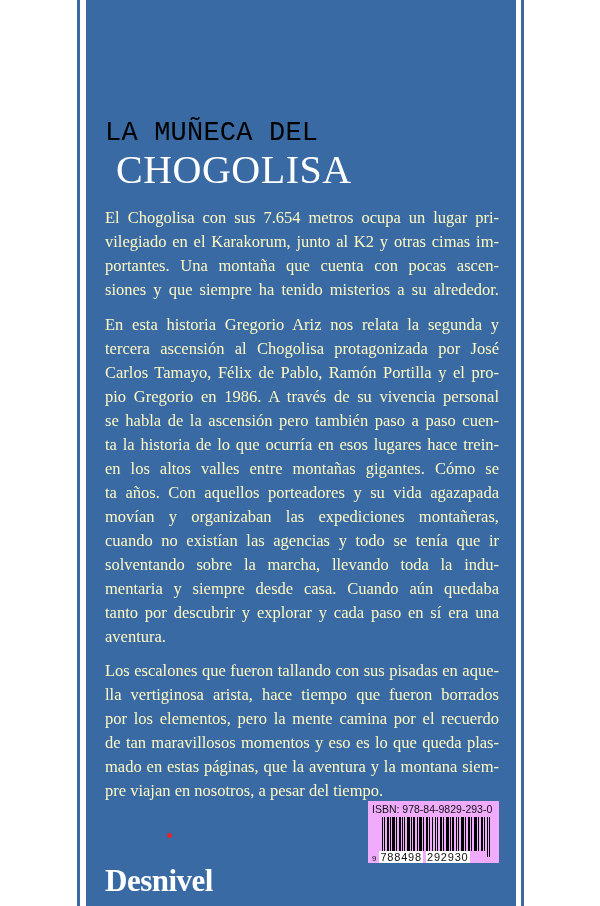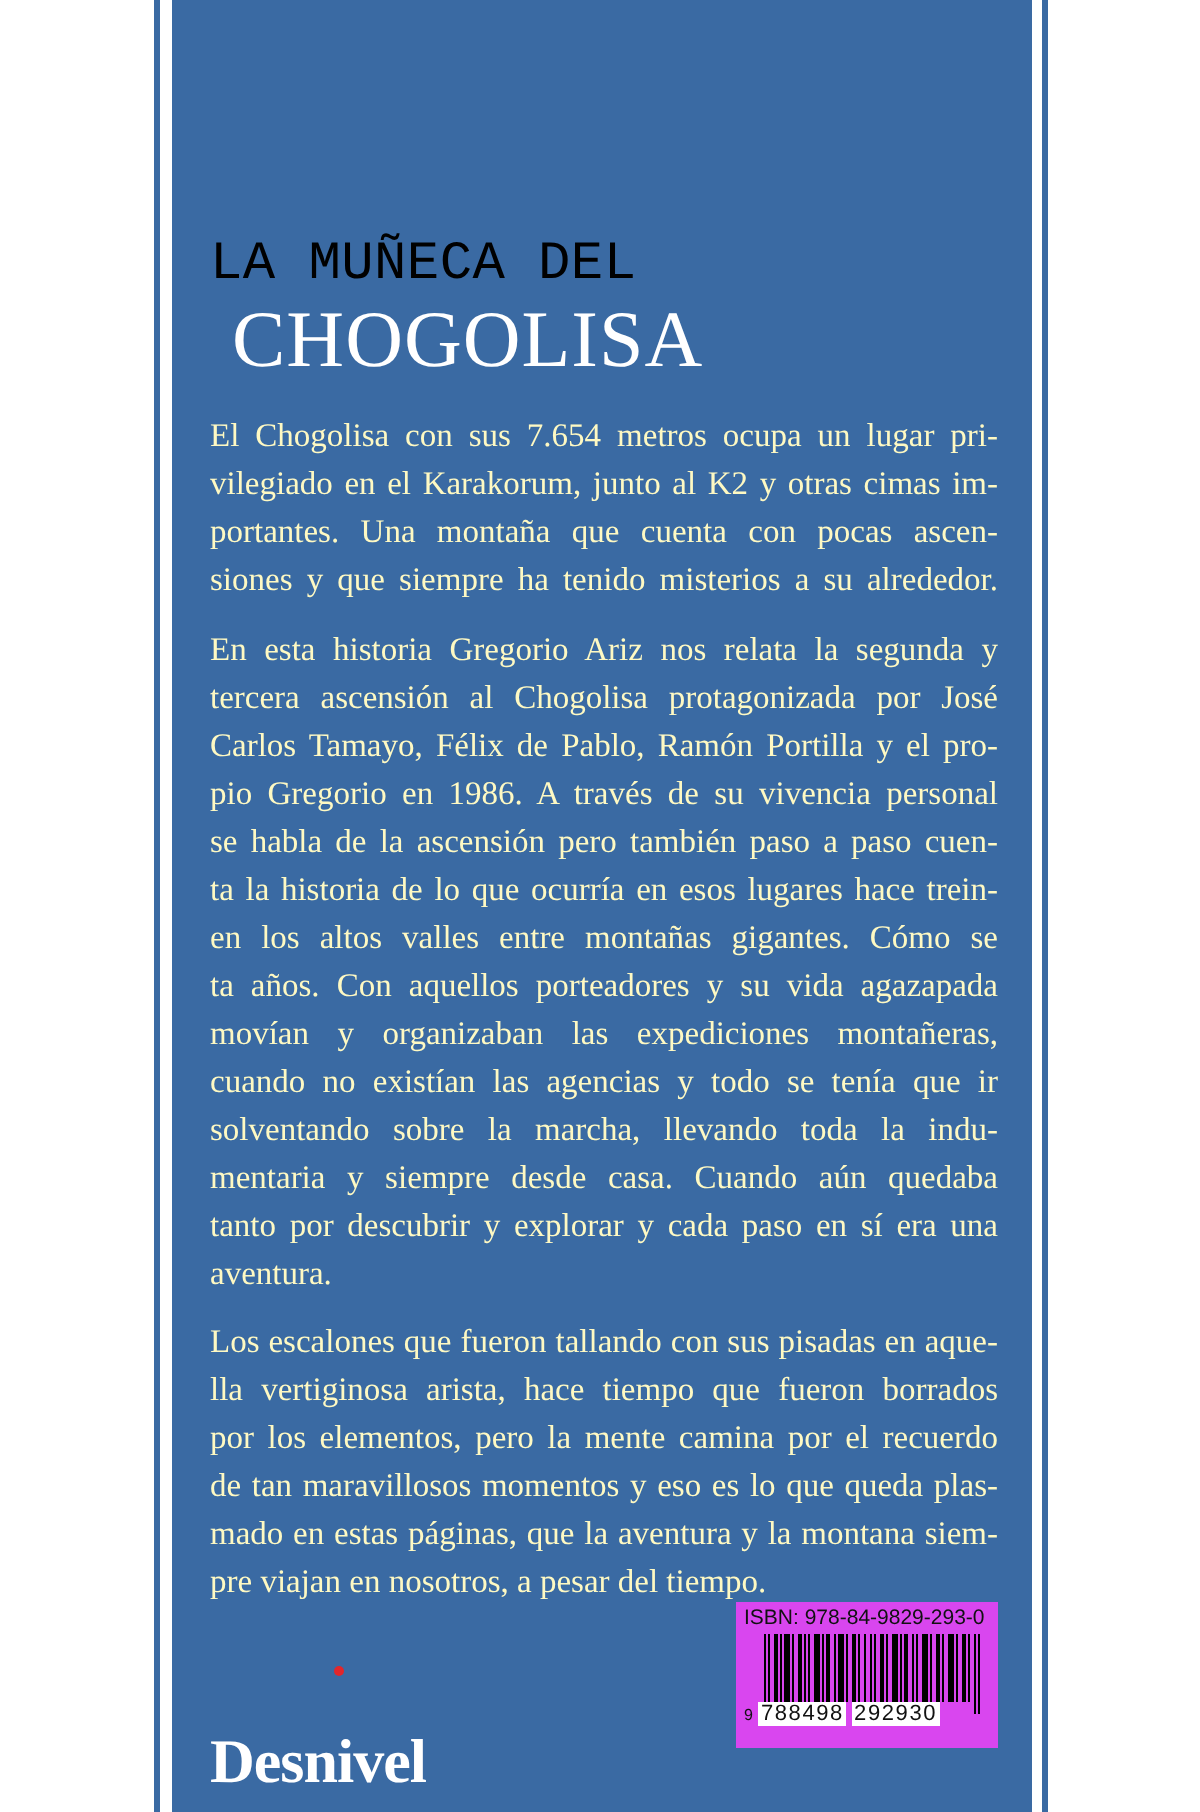--- a/index.html
+++ b/index.html
@@ -34,21 +34,21 @@
   .line.last { text-align-last: left; }
   .logo {
     position: absolute; left: 19px; top: 823px; color: #ffffff;
     font-family: "Liberation Serif", "DejaVu Serif", serif; font-size: 31px; font-weight: bold;
     letter-spacing: -0.5px; line-height: 36px; margin-top: 40px;
   }
   .logo-dot {
     position: absolute; left: 81px; top: 833px; width: 5px; height: 5px; border-radius: 50%; background: #e2262b;
   }
   .barcode-box {
-    position: absolute; left: 282px; top: 801px; width: 131px; height: 73px; background: #d946ef;
+    position: absolute; left: 282px; top: 801px; width: 131px; height: 62px; background: #f0abfc;
   }
   .isbn-label {
     position: absolute; left: 4px; top: 2px; font-family: "Liberation Sans", "DejaVu Sans", sans-serif;
     font-size: 10.5px; color: #111; white-space: nowrap; letter-spacing: 0px;
   }
   .bars {
     position: absolute; left: 14px; top: 16px; width: 108px; height: 40px;
   }
   .bar-digits {
     position: absolute; left: 4px; top: 50px; font-family: "Liberation Sans", "DejaVu Sans", sans-serif;

